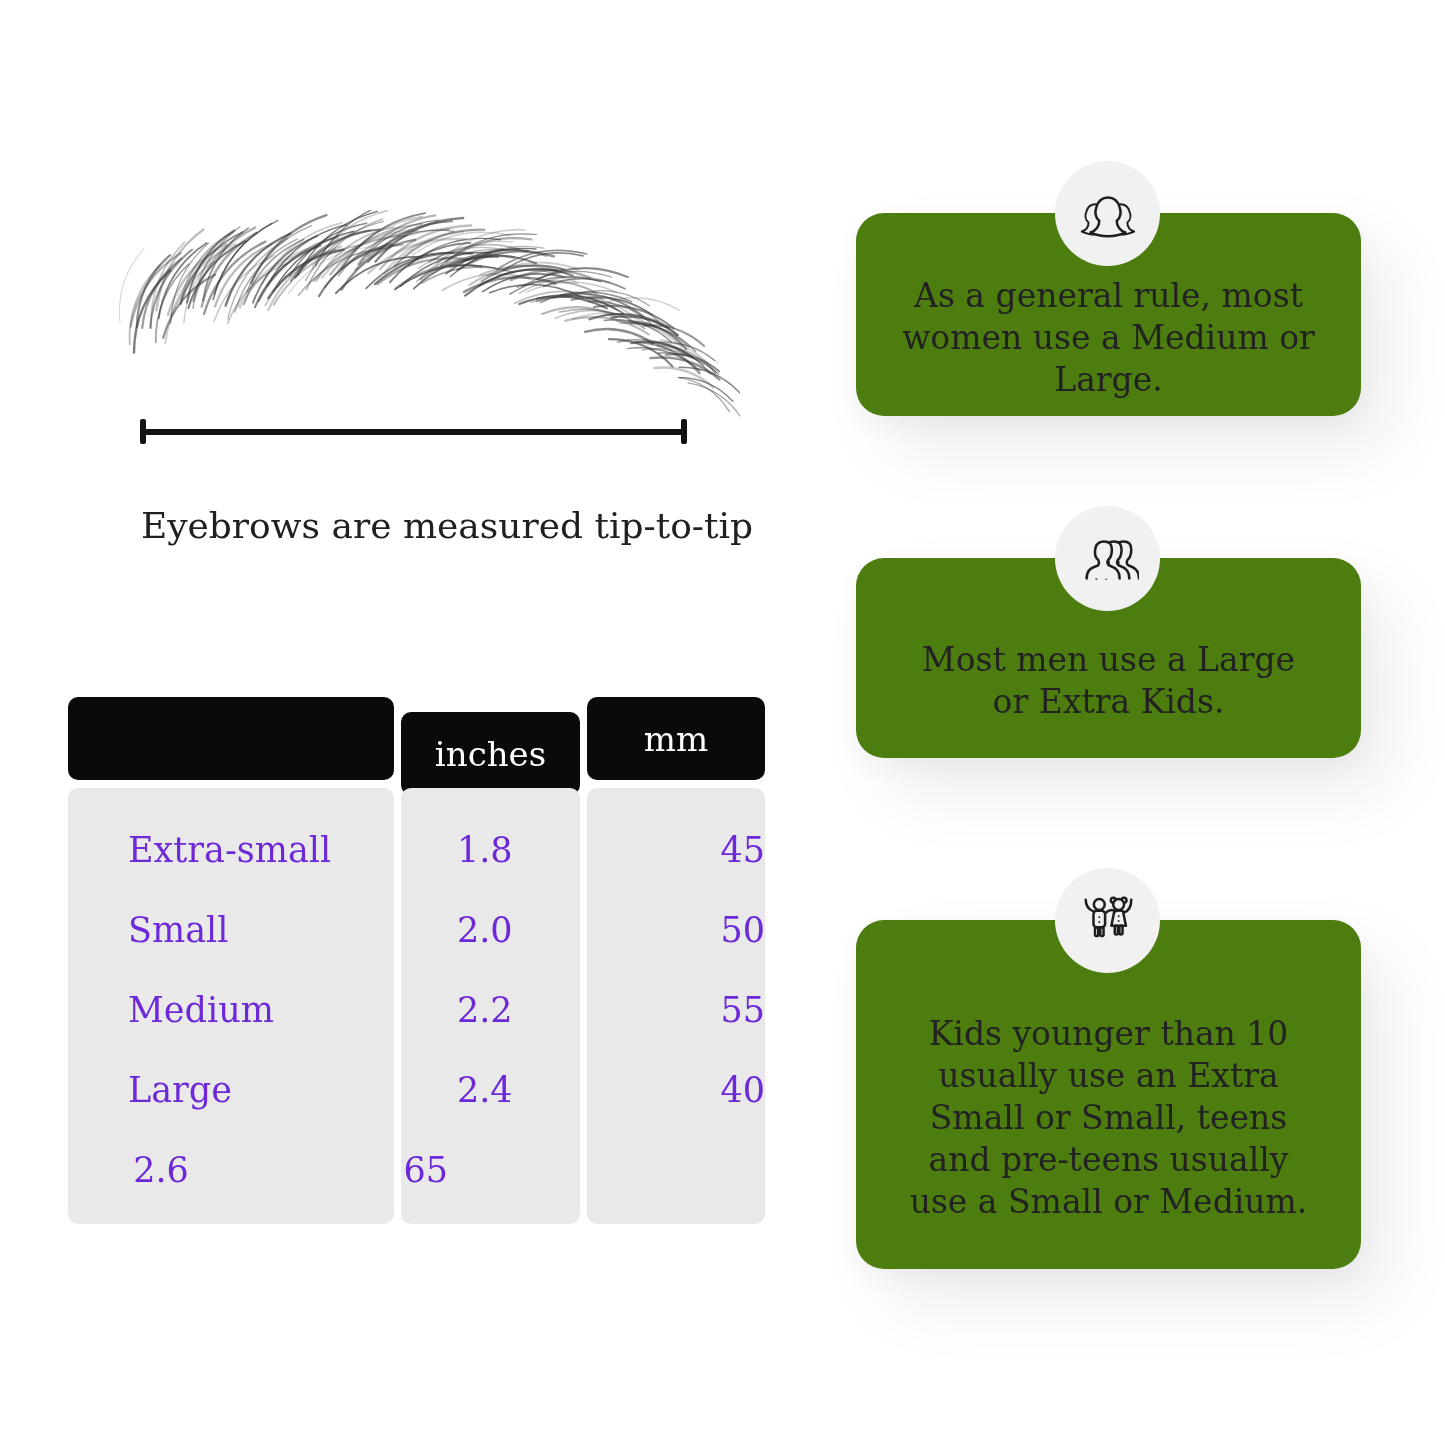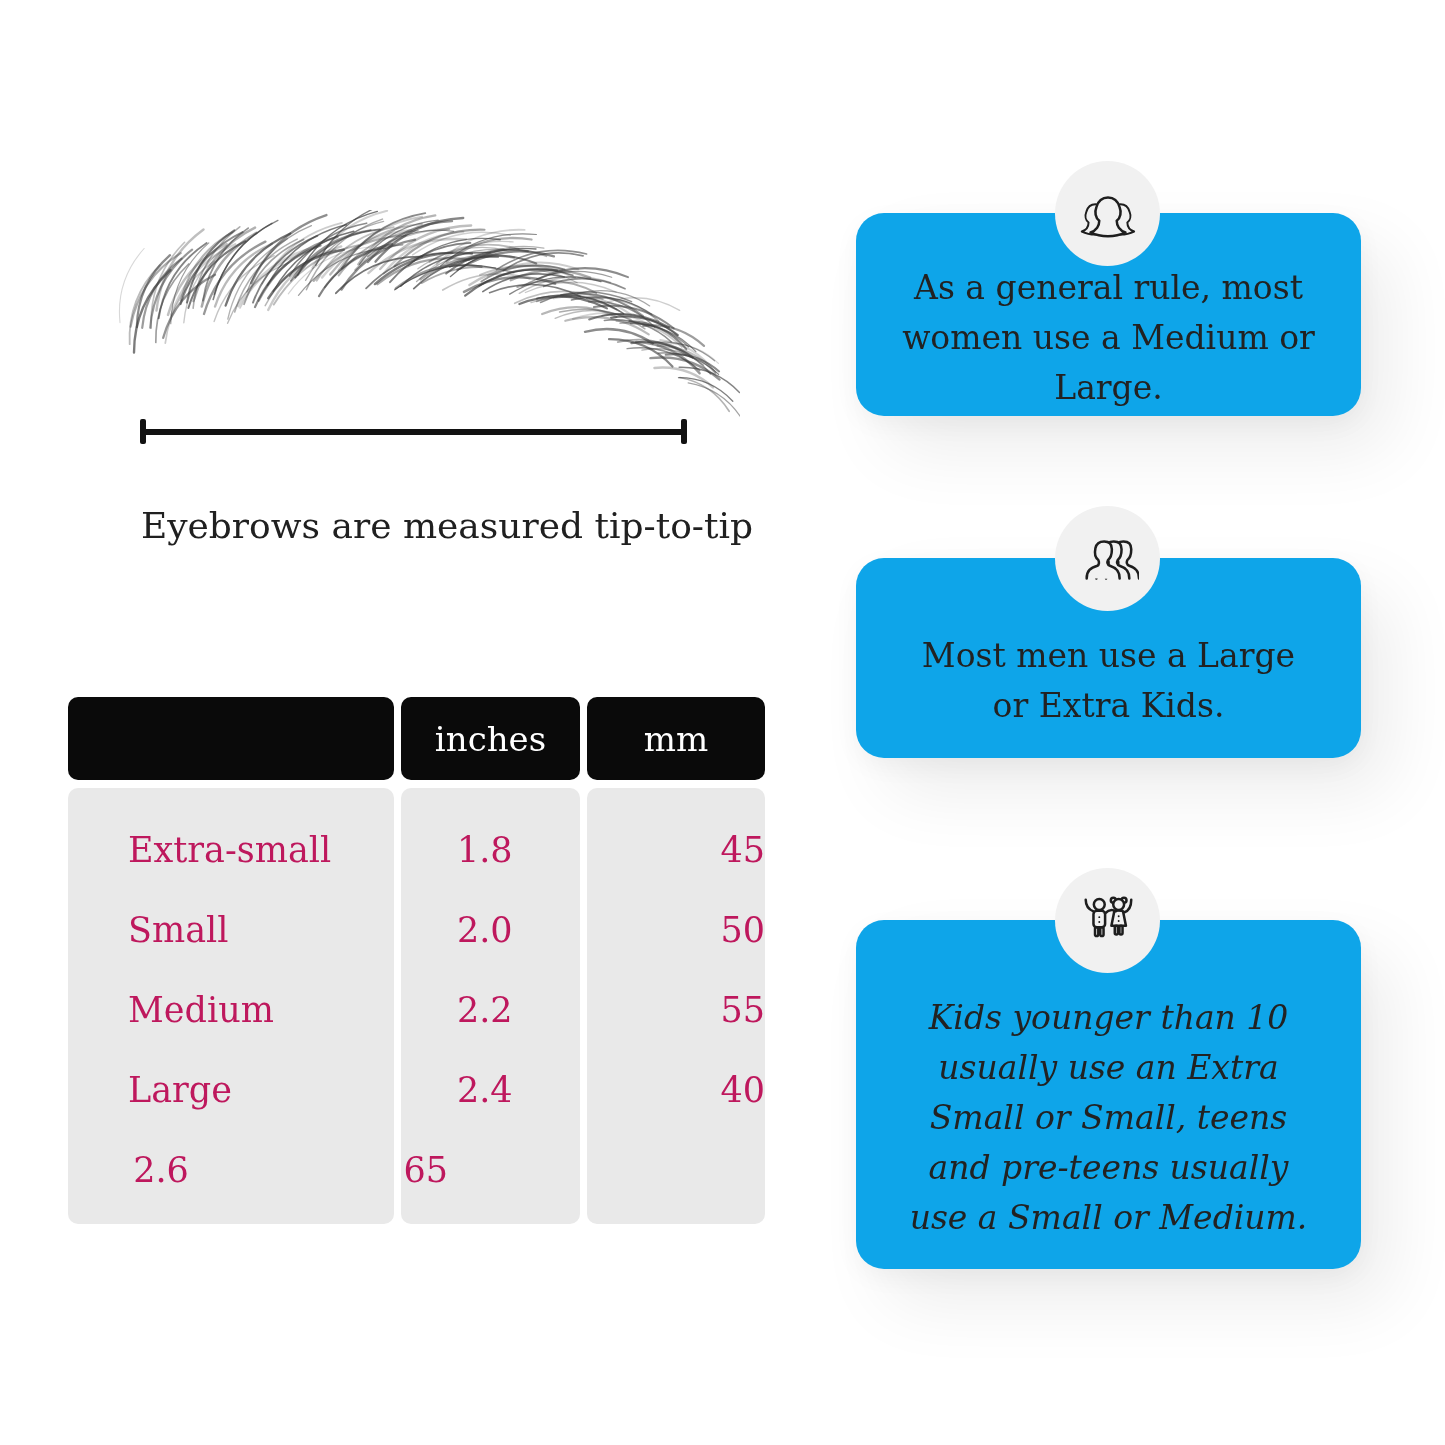--- a/index.html
+++ b/index.html
@@ -21,52 +21,52 @@
     font-size:36px;line-height:51px;color:#202020;text-align:right;
   }
   
   .thead-cell{
     position:absolute;top:697px;height:83px;
     background:#0a0a0a;border-radius:10px;
     color:#ffffff;font-size:34px;
     display:flex;align-items:center;justify-content:center;
   }
   .th-size  {left:68px;width:326px;}
-  .th-inch  {left:401px;width:179px;}
+  .th-inch  {left:401px;width:179px;margin-top:15px;}
   .th-mm    {left:587px;width:178px;}
   .tbody-col{
     position:absolute;top:788px;height:436px;
     background:#e9e9e9;border-radius:10px;
   }
   .tb-size {left:68px;width:326px;}
   .tb-inch {left:401px;width:179px;}
   .tb-mm   {left:587px;width:178px;}
   .rows{
     position:absolute;left:68px;top:788px;width:697px;height:436px;
     padding-top:22px;box-sizing:border-box;
   }
-  .row{display:flex;align-items:center;height:80px;font-size:35px;color:#be185d;}
+  .row{display:flex;align-items:center;height:80px;font-size:35px;color:#6d28d9;}
   .cell-size{width:333px;padding-left:60px;box-sizing:border-box;}
   .cell-inch{width:186px;text-align:center;}
   .cell-mm  {width:178px;text-align:right;margin-left:16px;}
   
   .card{
     position:absolute;left:856px;width:505px;
-    background:#0ea5e9;border-radius:28px;
+    background:#4d7c0f;border-radius:28px;
     box-shadow:30px 34px 70px rgba(0,0,0,.075), 0 8px 26px rgba(0,0,0,.045);
     display:flex;align-items:center;justify-content:center;
-    text-align:center;font-size:33px;line-height:50px;color:#222222;
+    text-align:center;font-size:33px;line-height:42px;color:#222222;
     box-sizing:border-box;
   }
   .card-1{top:213px;height:203px;padding:62px 16px 16px;}
   .card-2{top:558px;height:200px;padding:62px 16px 16px;}
   .card-3{top:920px;height:349px;padding:64px 16px 18px;}
   .card-1 .card-text{max-width:472px;}
   .card-2 .card-text{max-width:392px;}
-  .card-3 .card-text{max-width:402px;font-style:italic;}
+  .card-3 .card-text{max-width:402px;}
   .icon-circle{
     position:absolute;left:1055px;width:105px;height:105px;border-radius:50%;
     background:#f1f1f1;display:flex;align-items:center;justify-content:center;
   }
   .ic-1{top:161px;} .ic-2{top:506px;} .ic-3{top:868px;}
   .icon-circle svg{width:62px;height:56px;}
   .ico{stroke:#1e1e1e;stroke-width:2.6;fill:none;stroke-linecap:round;stroke-linejoin:round;}
   .ico-fill{fill:#f1f1f1;}
   .ico-dot{fill:#1e1e1e;stroke:none;}
 </style>

